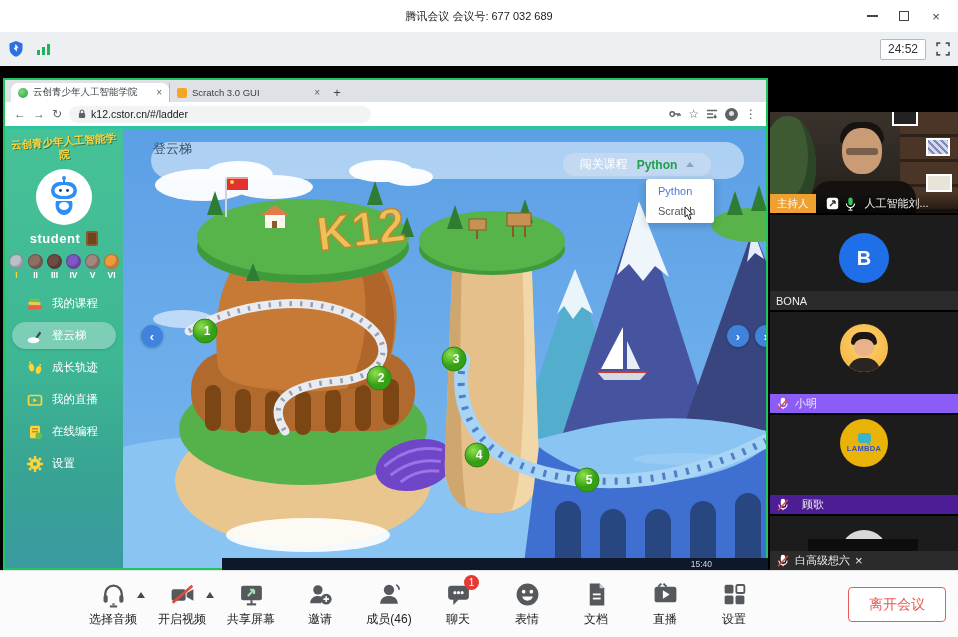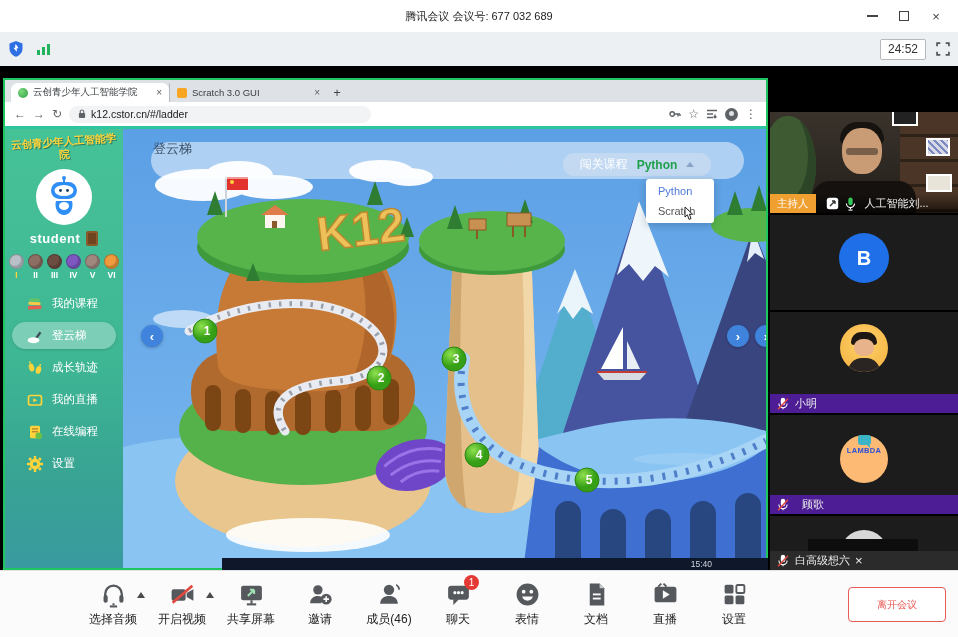--- a/index.html
+++ b/index.html
@@ -86,21 +86,21 @@
   .tile { position:relative; background:#1c1c1c; overflow:hidden; flex:none; }
   .namebar { position:absolute; left:0; right:0; bottom:0; height:19px; display:flex; align-items:center; gap:5px; padding:0 6px; background:rgba(24,24,24,.88); font-size:11px; color:#ececec; }
   .tile.video .namebar { background:linear-gradient(transparent, rgba(0,0,0,.62)); padding:0; }
   .host-badge { height:19px; padding:0 7px; background:#f0a030; color:#fff; font-size:10.5px; display:flex; align-items:center; flex:none; }
   .avatar-center { position:absolute; left:50%; transform:translateX(-50%); border-radius:50%; }
   .circle-b { width:50px; height:50px; top:18px; background:#1e6fe8; color:#fff; font-size:20px; font-weight:bold; display:flex; align-items:center; justify-content:center; }
   .circle-boy { width:48px; height:48px; top:12px; background:radial-gradient(circle at 50% 40%, #ffd36b, #f2ae3c); position:absolute; overflow:hidden; }
   .boy-hair { position:absolute; left:11px; top:8px; width:26px; height:13px; background:#1d1713; border-radius:13px 13px 4px 4px; }
   .boy-face { position:absolute; left:14px; top:15px; width:20px; height:17px; background:#e8b38a; border-radius:45%; }
   .boy-shirt { position:absolute; left:8px; top:34px; width:32px; height:16px; background:#2a2423; border-radius:14px 14px 0 0; }
-  .circle-lambda { width:48px; height:48px; top:20px; background:#fdba74; display:flex; flex-direction:column; align-items:center; gap:1px; }
+  .circle-lambda { width:48px; height:48px; top:4px; background:#eab308; display:flex; flex-direction:column; align-items:center; justify-content:center; gap:1px; }
   .lambda-bubble { width:13px; height:10px; background:#3bb4c7; border-radius:3px; position:relative; }
   .lambda-bubble:after { content:""; position:absolute; right:1px; bottom:-3px; border-left:4px solid transparent; border-right:0 solid transparent; border-top:4px solid #3bb4c7; }
   .lambda-text { font-size:7.5px; font-weight:bold; color:#2b4fd8; letter-spacing:.3px; }
   .circle-ghost { width:48px; height:48px; top:14px; background:#d8d8d8; position:absolute; overflow:hidden; }
   .ghost-head { position:absolute; left:17px; top:10px; width:14px; height:14px; border-radius:50%; background:#bdbdbd; }
   .ghost-body { position:absolute; left:10px; top:27px; width:28px; height:18px; border-radius:14px 14px 0 0; background:#bdbdbd; }
   .tooltip-box { position:absolute; left:38px; bottom:19px; width:110px; height:12px; background:#0d0d0d; }
 
   
   .scene { position:absolute; inset:0; background:linear-gradient(#3a332c, #241f1b); }
@@ -115,21 +115,21 @@
   .glasses { position:absolute; left:76px; top:36px; width:32px; height:7px; background:rgba(25,22,20,.45); border-radius:3px; }
   .torso { position:absolute; left:42px; bottom:0; width:104px; height:32px; border-radius:18px 18px 0 0; background:#14110f; }
 
   
   .toolbar { height:67px; background:#fbfbfb; border-top:1px solid #e3e3e3; display:flex; align-items:center; padding-left:85px; gap:13px; position:relative; }
   .tb-item { width:56px; display:flex; flex-direction:column; align-items:center; gap:3px; position:relative; }
   .tb-icon { height:28px; display:flex; align-items:flex-end; justify-content:center; }
   .tb-label { font-size:12px; color:#222; white-space:nowrap; }
   .tb-caret { position:absolute; right:-4px; top:12px; width:0; height:0; border-left:4px solid transparent; border-right:4px solid transparent; border-bottom:6px solid #4a4a4a; }
   .tb-badge { position:absolute; top:-5px; right:7px; min-width:15px; height:15px; border-radius:8px; background:#e53935; color:#fff; font-size:10px; display:flex; align-items:center; justify-content:center; padding:0 3px; }
-  .leave-btn { position:absolute; right:12px; top:16px; width:98px; height:35px; background:#fff; border:1px solid #e85a54; border-radius:4px; color:#e85a54; font-size:10px; display:flex; align-items:center; justify-content:center; }
+  .leave-btn { position:absolute; right:12px; top:16px; width:98px; height:35px; background:#fff; border:1px solid #e85a54; border-radius:4px; color:#e85a54; font-size:14px; display:flex; align-items:center; justify-content:center; }
 </style>
 </head>
 <body>
 
 <div class="titlebar">
   <span class="title">腾讯会议 会议号: 677 032 689</span>
   <div class="win-controls">
     <div class="win-btn">
         <span class="min"></span>
       </div>
@@ -528,29 +528,32 @@
           <path d="M3 8.5 a5 5 0 0 0 10 0" fill="none" stroke="#fff" stroke-width="1.4"></path>
           <line x1="8" y1="13.5" x2="8" y2="15.5" stroke="#fff" stroke-width="1.4"></line>
           <line x1="5.5" y1="16.5" x2="10.5" y2="16.5" stroke="#fff" stroke-width="1.4"></line>
         </svg>
         <span style="margin-left:3px;">人工智能刘...</span>
       </div>
     </div>
 
     <div class="tile" style="height:95px;">
       <div class="avatar-center circle-b">B</div>
+      <div class="namebar" style="background:#2b2b2b;">
+        <span>BONA</span>
+      </div>
     </div>
 
     <div class="tile" style="height:101px;">
       <div class="avatar-center circle-boy" style="border-radius:50%;">
         <div class="boy-hair"></div>
           <div class="boy-face"></div>
           <div class="boy-shirt"></div>
       </div>
-      <div class="namebar" style="background:#4c1d95;">
+      <div class="namebar" style="background:#8b5cf6;">
         <svg width="14" height="14" viewBox="0 0 16 17">
           <rect x="5.3" y="1" width="5.4" height="9" rx="2.7" fill="#fff"></rect>
           <path d="M3 8 a5 5 0 0 0 10 0" fill="none" stroke="#fff" stroke-width="1.3"></path>
           <line x1="8" y1="13" x2="8" y2="15" stroke="#fff" stroke-width="1.3"></line>
           <line x1="2" y1="15" x2="14" y2="2" stroke="#e0493e" stroke-width="1.8"></line>
         </svg>
         <span>小明</span>
       </div>
     </div>
 

